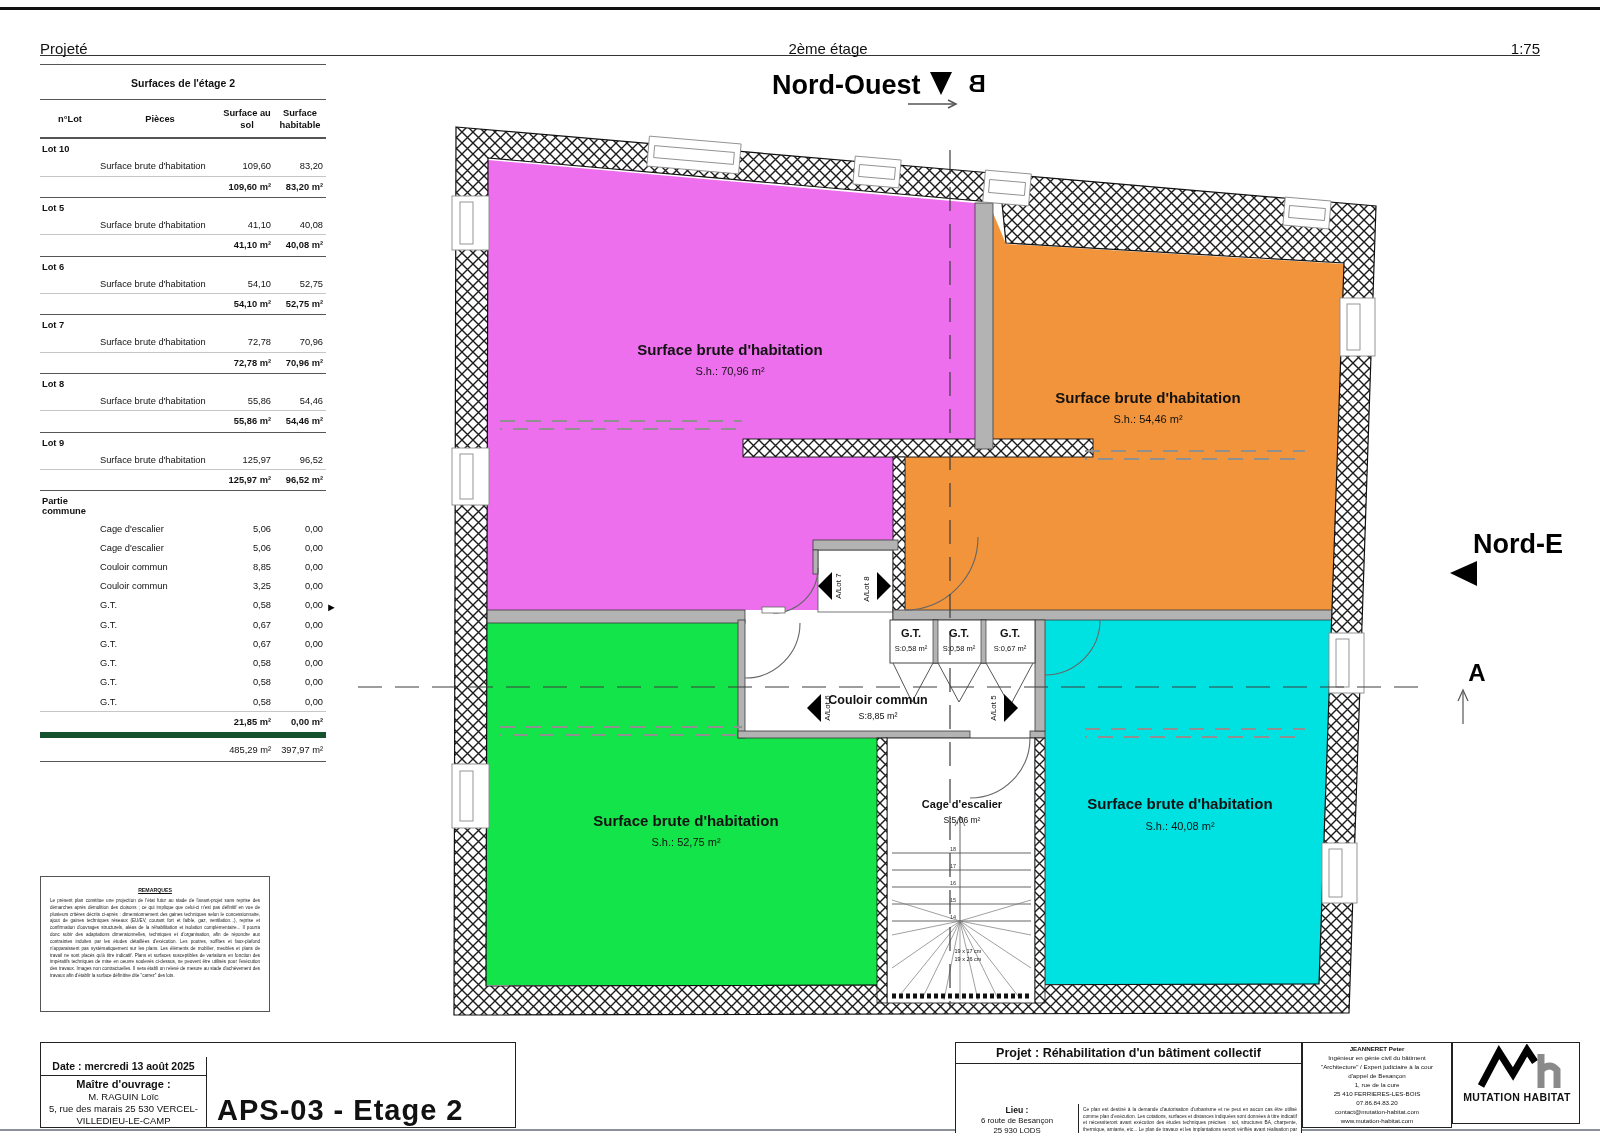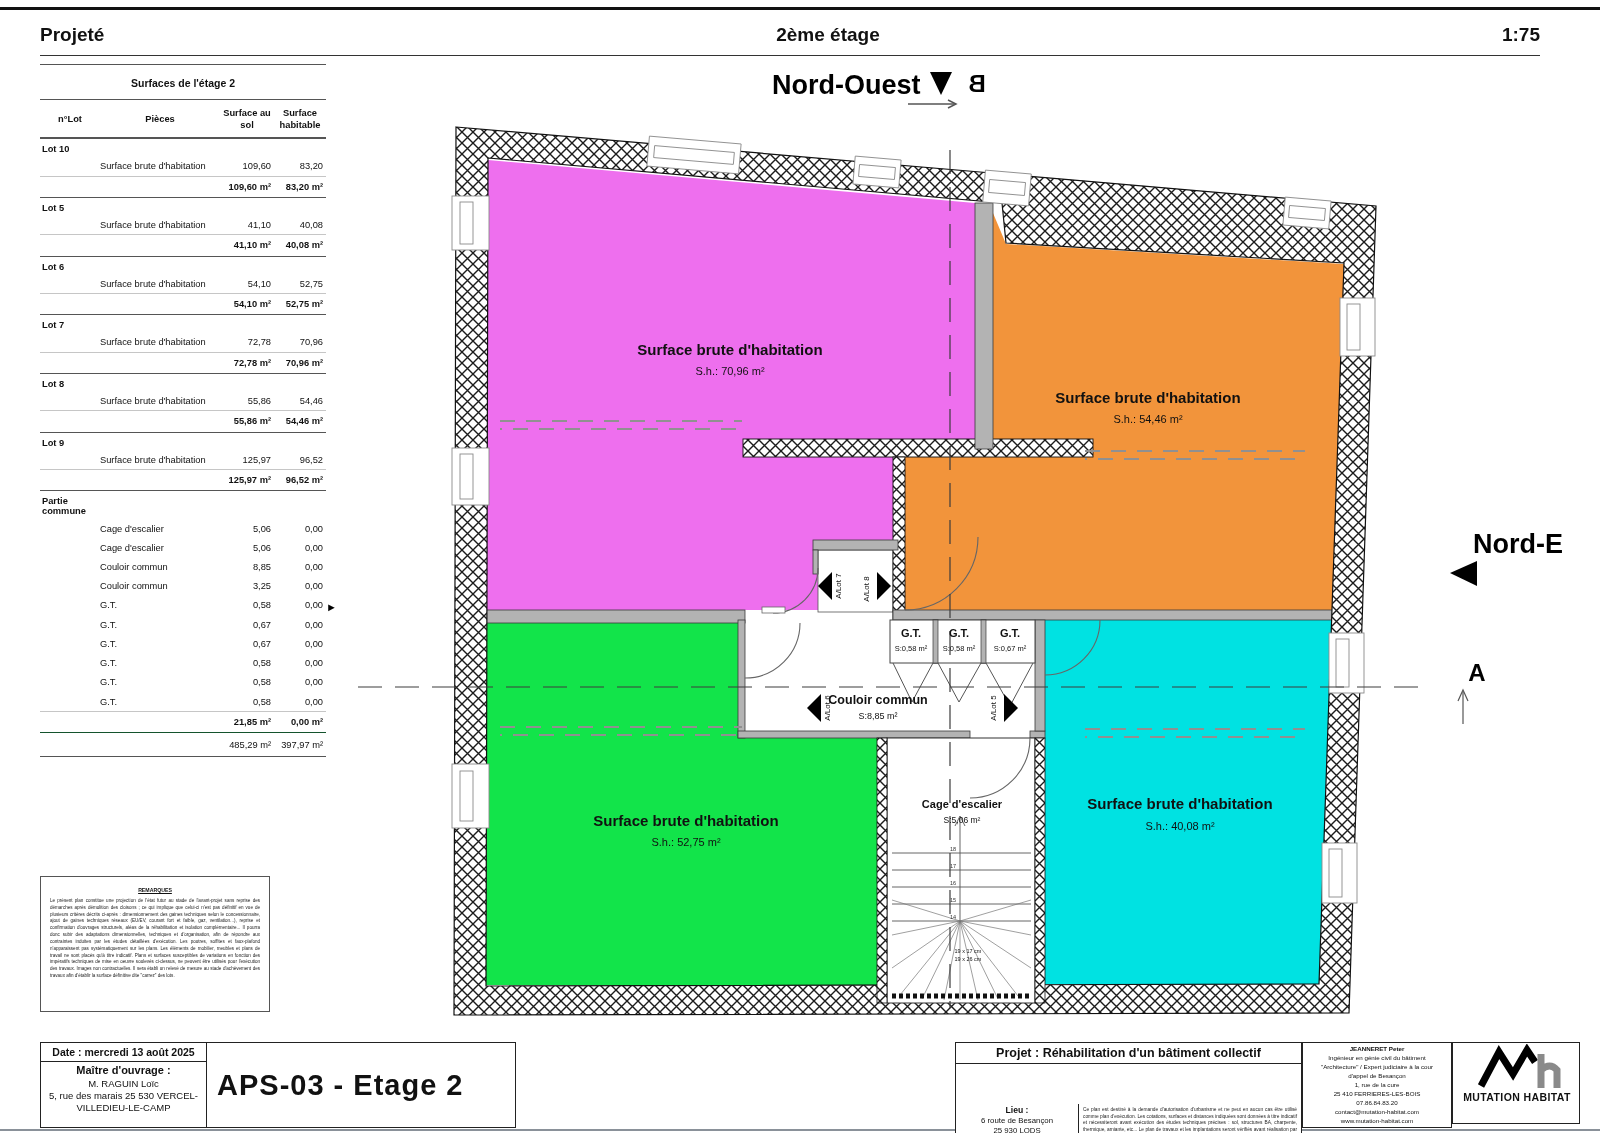--- a/index.html
+++ b/index.html
@@ -3,44 +3,44 @@
 <meta charset="utf-8">
 <style>
   html,body{margin:0;padding:0;}
   body{width:1600px;height:1133px;position:relative;background:#fff;
        font-family:"Liberation Sans",sans-serif;color:#111;overflow:hidden;}
   .abs{position:absolute;}
   
   .top-rule{left:0;top:7px;width:1600px;height:3px;background:#111;}
   .bottom-rule{left:0;top:1129px;width:1600px;height:2px;background:#8a9199;}
   .hdr-rule{left:40px;top:55px;width:1500px;height:1px;background:#333;}
-  .hdr-txt{top:24px;font-size:19px;font-weight:bold;}
+  .hdr-txt{top:40px;font-size:15px;font-weight:normal;}
   
   .tbl{left:40px;top:64px;width:286px;border-bottom:1px solid #555;font-size:9.3px;}
   .tbl-title{border-top:1px solid #555;border-bottom:1px solid #555;
              text-align:center;font-weight:bold;font-size:10.5px;padding:12px 0 10px;}
   .tbl-head{display:grid;grid-template-columns:60px 120px 54px 52px;
             font-weight:bold;font-size:9.3px;text-align:center;
             border-bottom:1px solid #555;padding:8px 0 6px;align-items:center;line-height:1.25;}
   .srow{display:grid;grid-template-columns:60px 120px 54px 52px;align-items:end;line-height:1.1;}
   .srow .c1{padding-left:2px;}
   .srow .c3,.srow .c4{text-align:right;padding-right:3px;}
   .srow.lot{border-top:1px solid #555;padding:5px 0 2px;font-weight:bold;}
   .srow.detail{padding:5px 0 4px;}
   .srow.total{border-top:1px solid #c6c6c6;padding:5px 0 5px;font-weight:bold;}
-  .srow.grand{border-top:1px solid #14532d;padding:7px 0 6px;}
+  .srow.grand{border-top:6px solid #14532d;padding:7px 0 6px;}
   .marker{left:326px;top:601px;font-size:11px;color:#000;}
   
   .remarks{left:40px;top:876px;width:230px;height:136px;border:1px solid #555;
            padding:10px 9px 4px;box-sizing:border-box;}
   .remarks h4{margin:0 0 5px;text-align:center;font-size:5.2px;text-decoration:underline;}
   .remarks p{margin:0;font-size:4.55px;line-height:1.5;text-align:justify;color:#222;}
   
   .tb-box{border:1.5px solid #222;box-sizing:border-box;background:#fff;}
-  .tb-left{left:40px;top:1042px;width:476px;height:86px;display:flex;}
+  .tb-left{left:40px;top:1042px;width:476px;height:86px;display:flex;align-items:flex-end;}
   .tb-leftcol{width:165px;border-right:1.5px solid #222;display:flex;flex-direction:column;}
   .tb-date{border-bottom:1.5px solid #222;font-weight:bold;font-size:10.5px;
            text-align:center;padding:3px 2px;}
   .tb-owner{flex:1;text-align:center;font-size:9.5px;padding-top:2px;line-height:1.25;}
   .tb-owner .b{font-weight:bold;font-size:11px;}
   .tb-aps{flex:1;display:flex;align-items:center;padding-left:10px;
           font-size:29px;font-weight:bold;letter-spacing:1px;}
   .tb-proj{left:955px;top:1042px;width:347px;height:110px;display:flex;flex-direction:column;}
   .tb-proj-h{border-bottom:1.5px solid #222;font-weight:bold;font-size:12.5px;
              text-align:center;padding:3px 0;}

